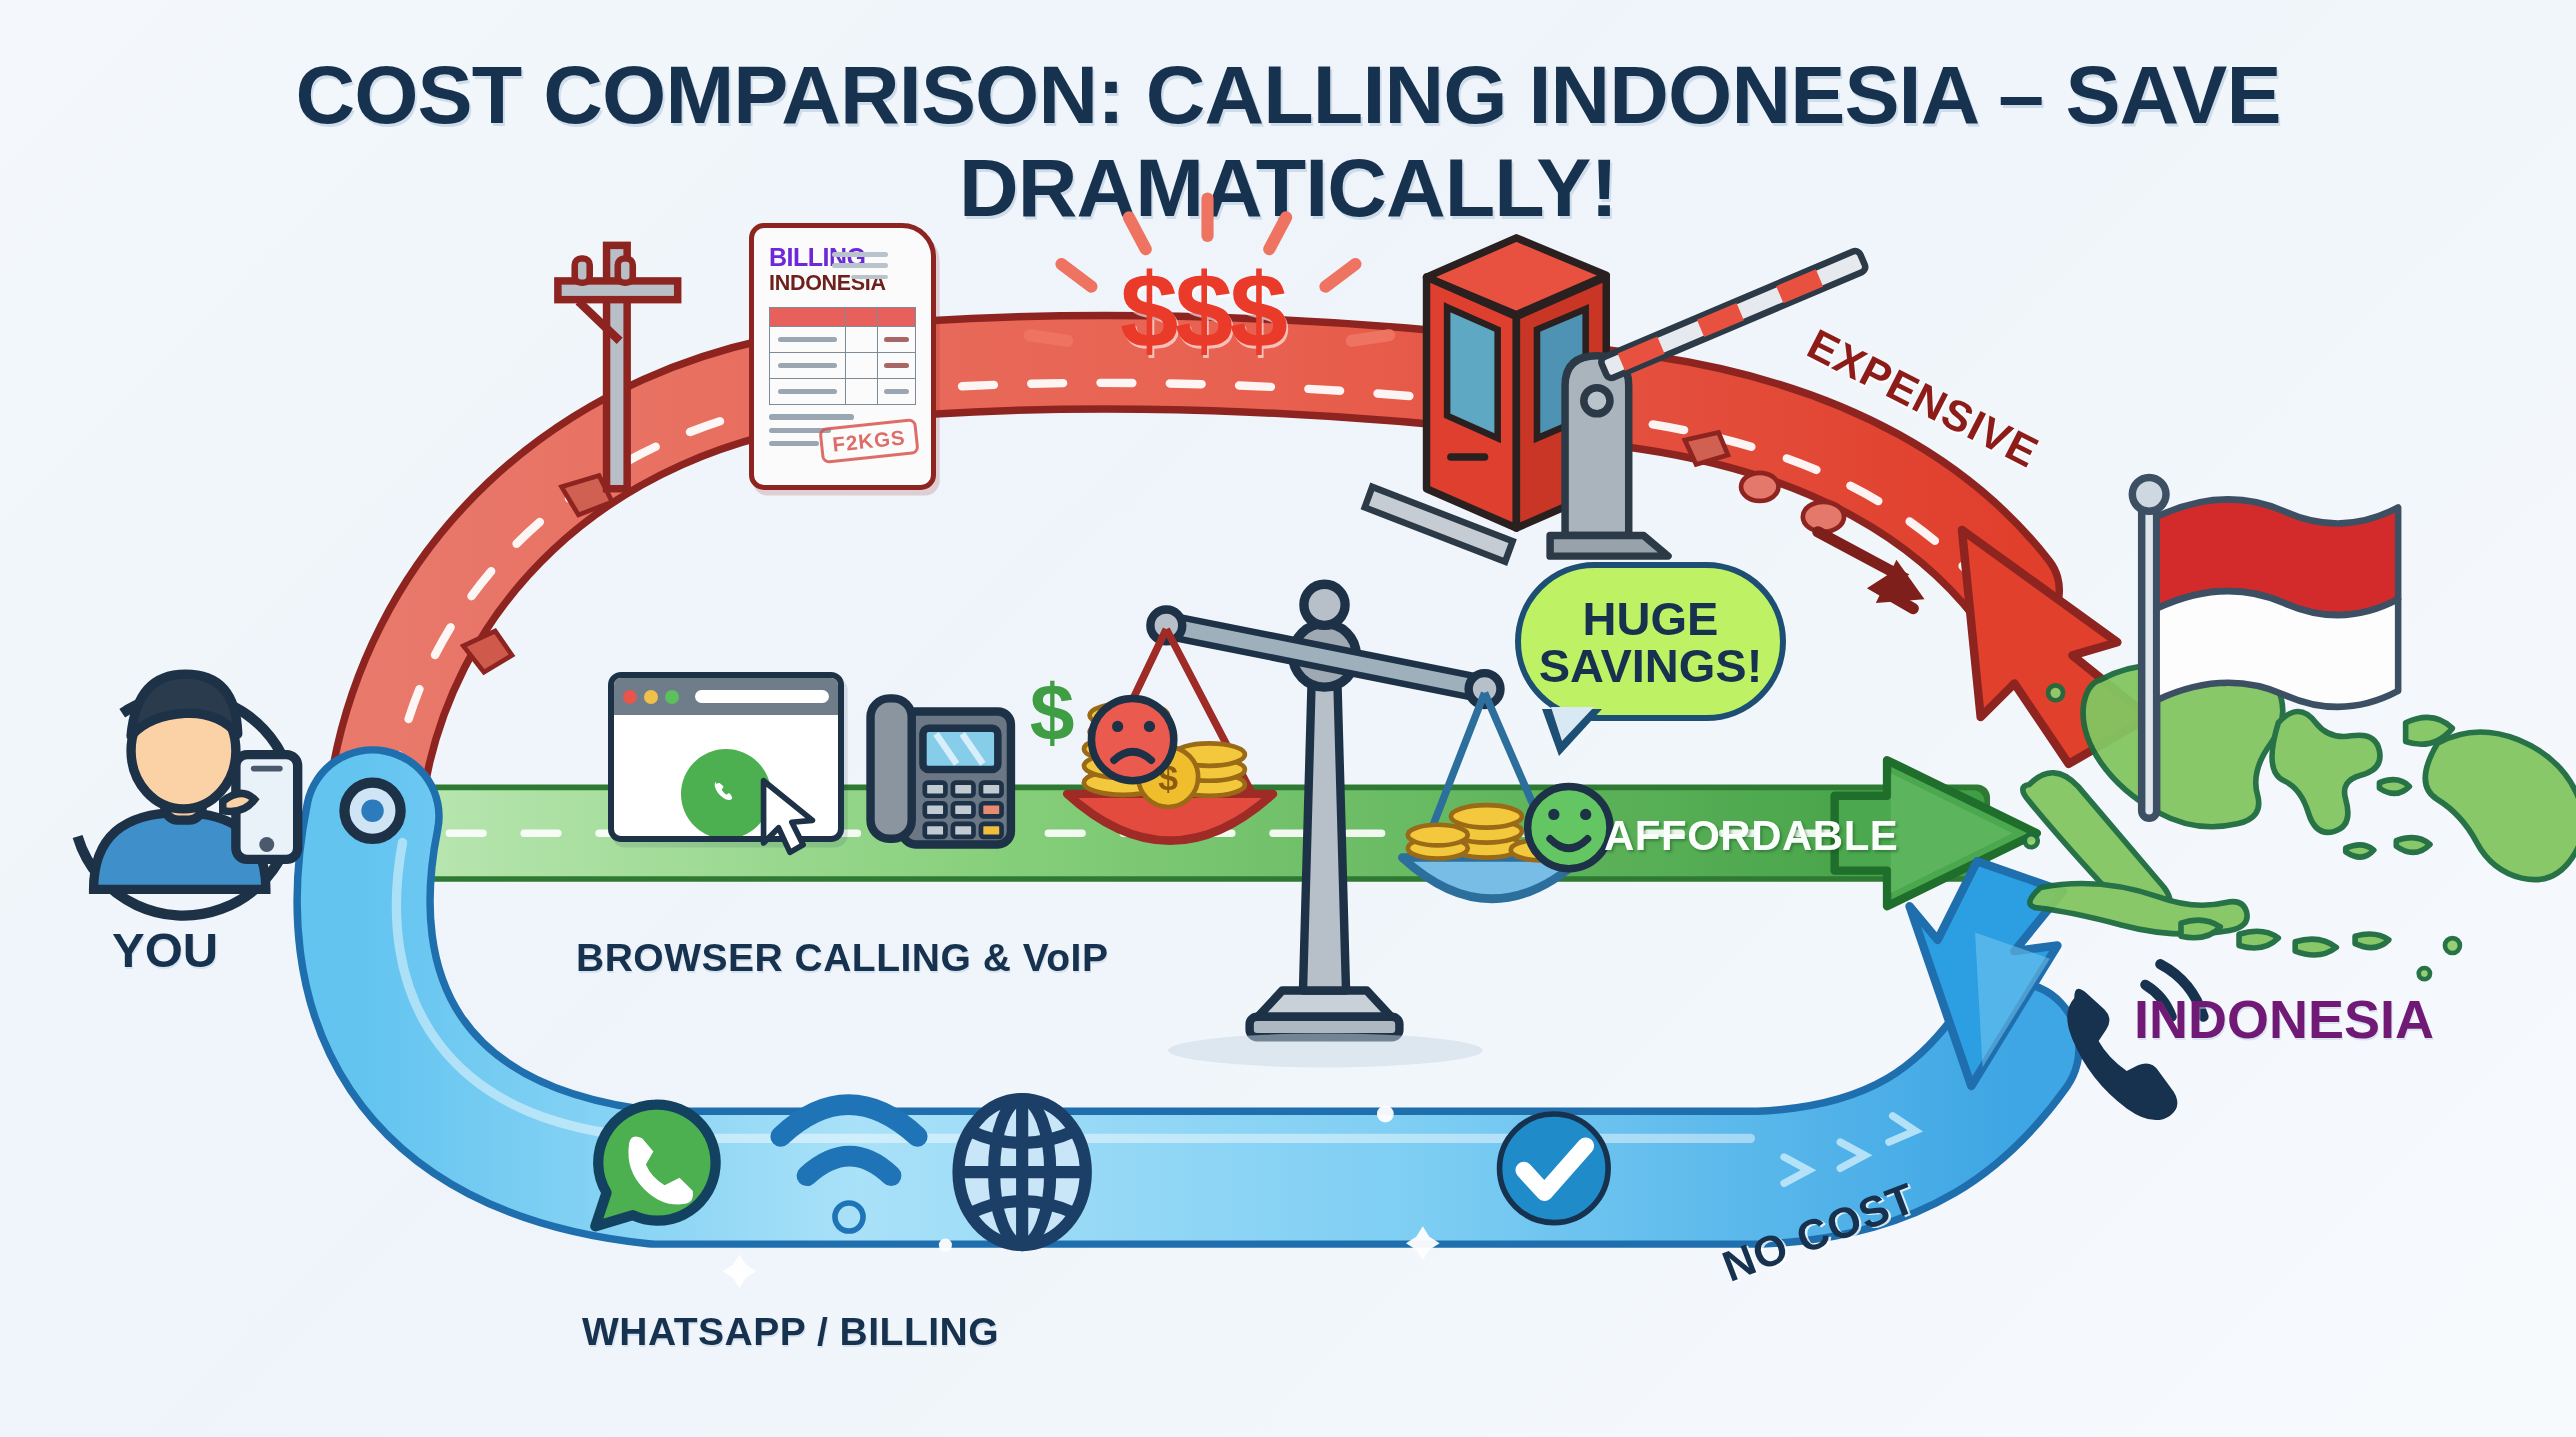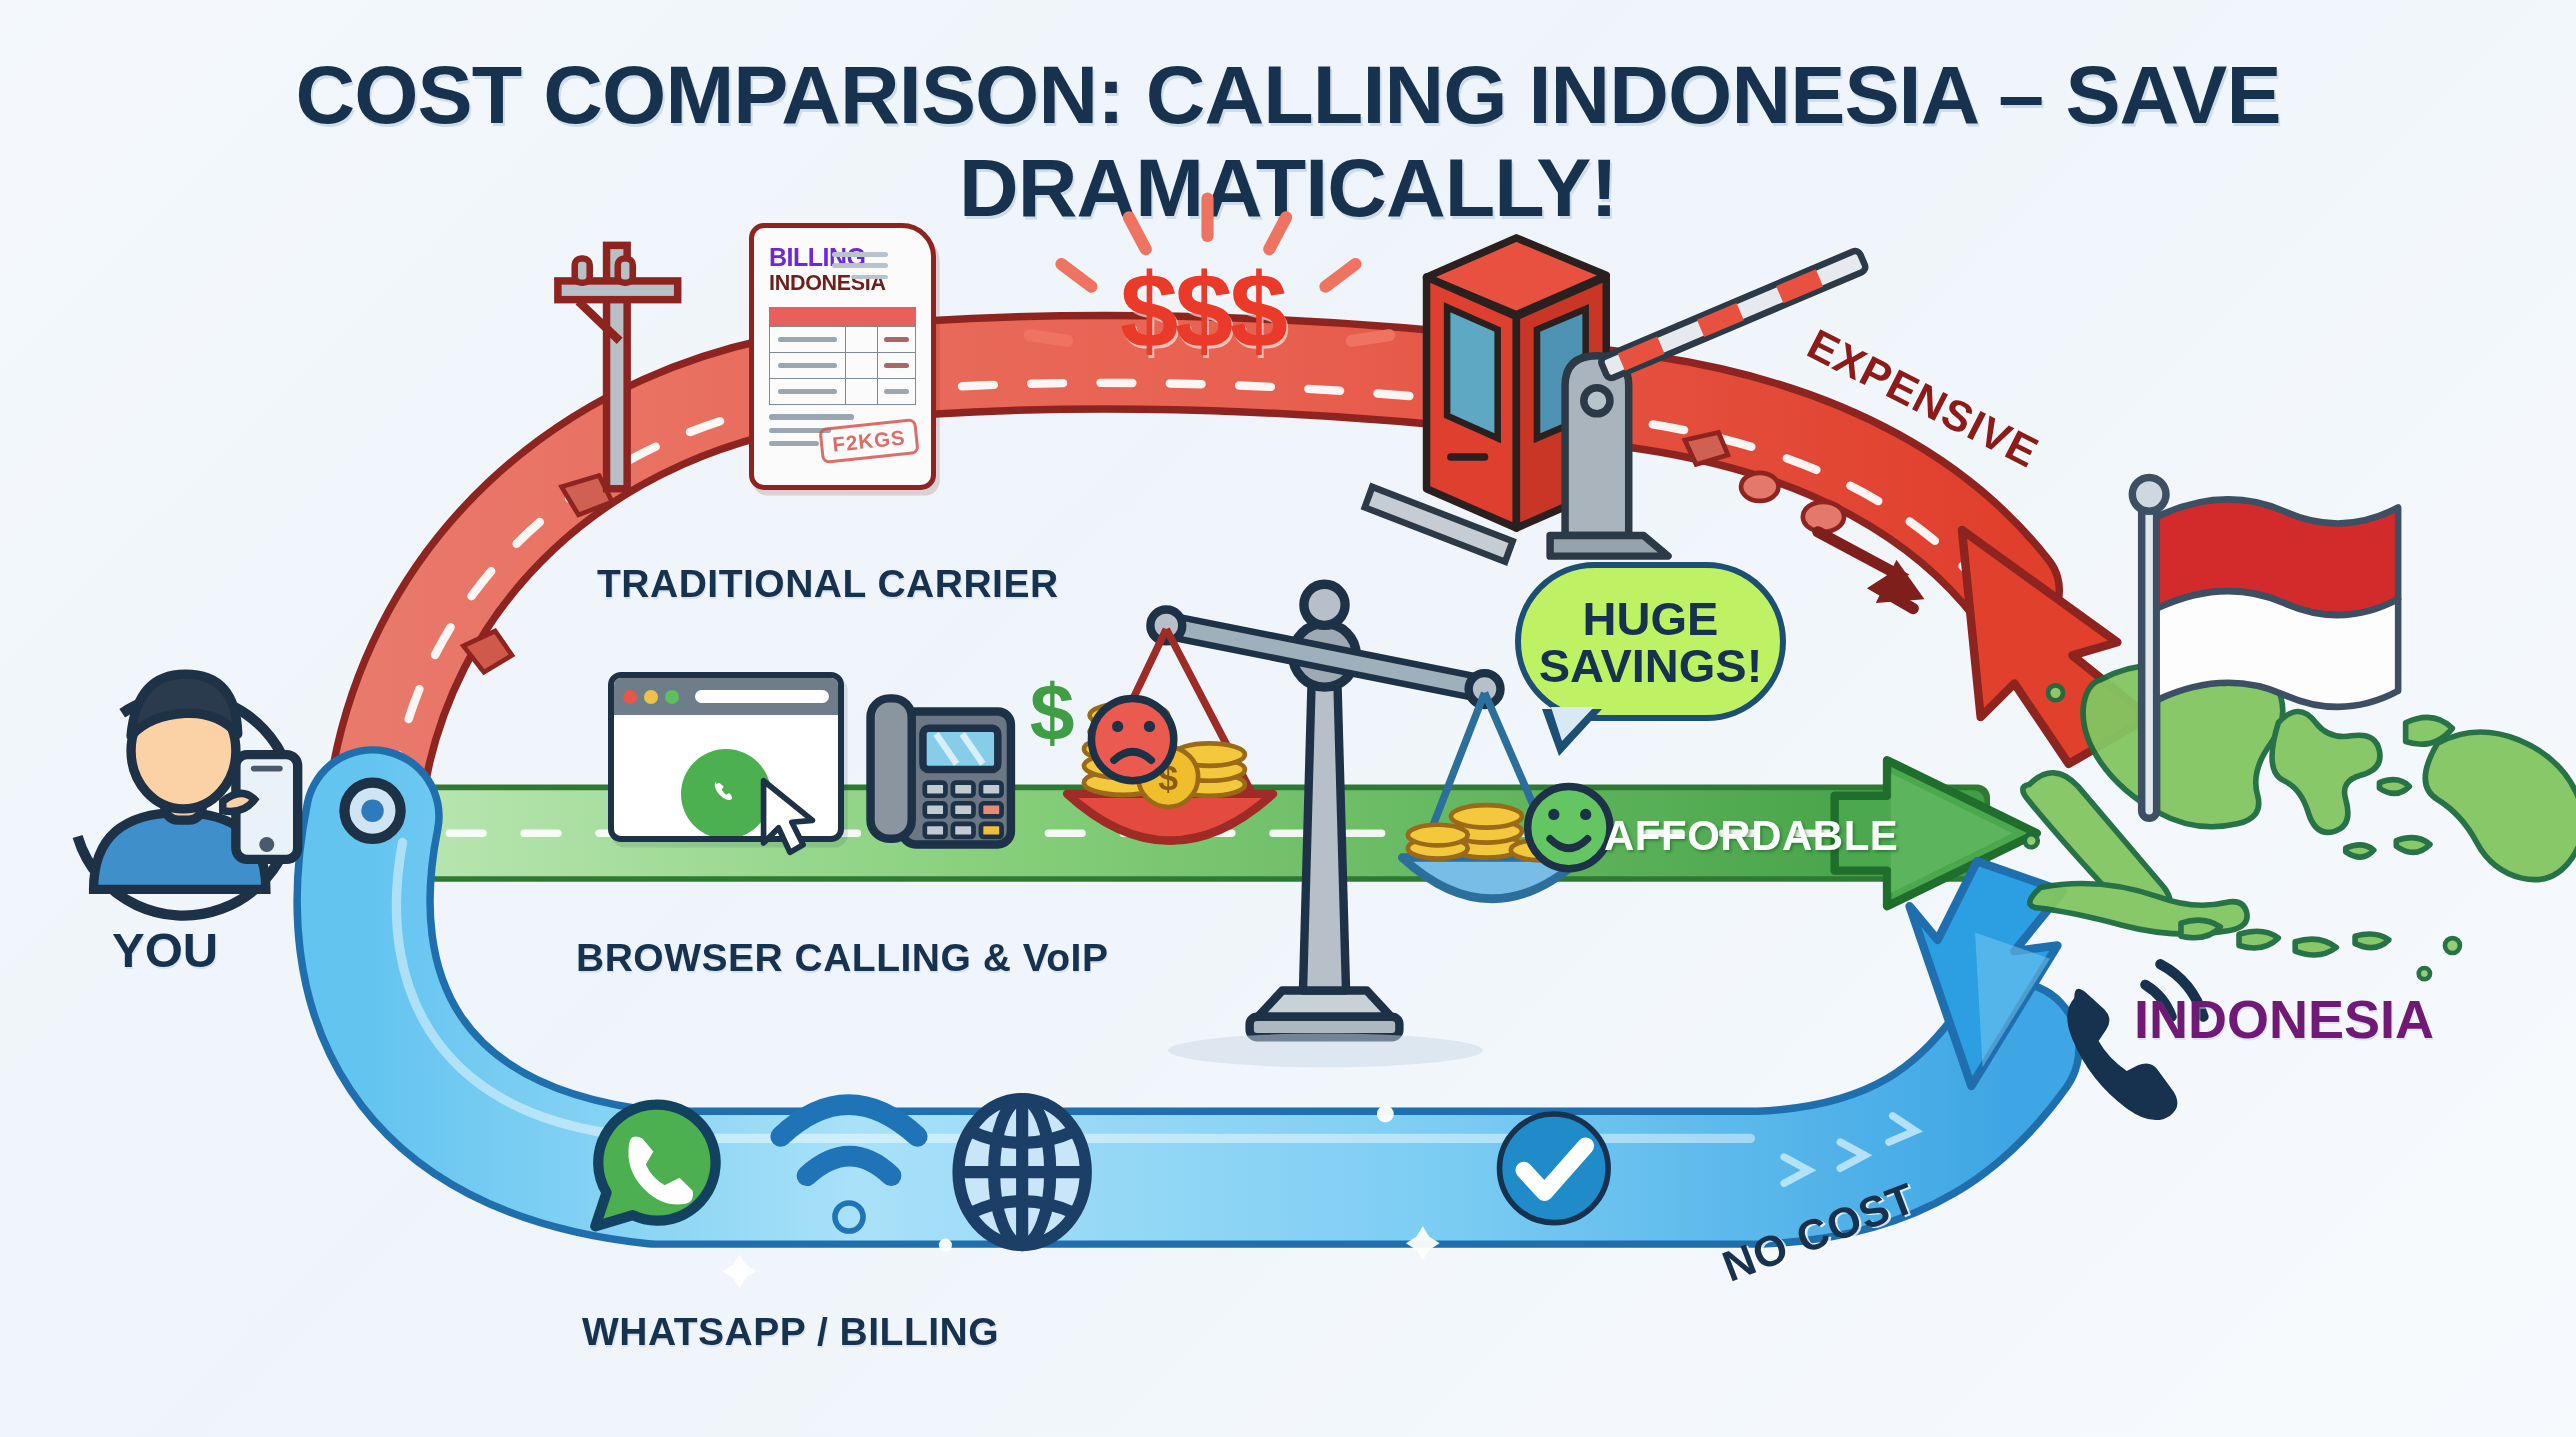--- a/index.html
+++ b/index.html
@@ -570,21 +570,20 @@
   <div class="abs" id="bubble">
     <span>HUGE</span>
     <span>SAVINGS!</span>
   </div>
 
   <div class="abs tilt-label" id="expensive-label">EXPENSIVE</div>
   <div id="affordable-label">AFFORDABLE</div>
   <div class="abs tilt-label" id="nocost-label">NO COST</div>
 
 
-  <div class="abs route-label" id="traditional-label">TRADITIONAL CARRIER</div>
   <div class="abs route-label" id="browser-label">BROWSER CALLING &amp; VoIP</div>
   <div class="abs route-label" id="whatsapp-label">WHATSAPP / BILLING</div>
 
   <div id="you-label">YOU</div>
   <div id="indonesia-label">INDONESIA</div>
 
 </div>
 
 
 </body></html>

